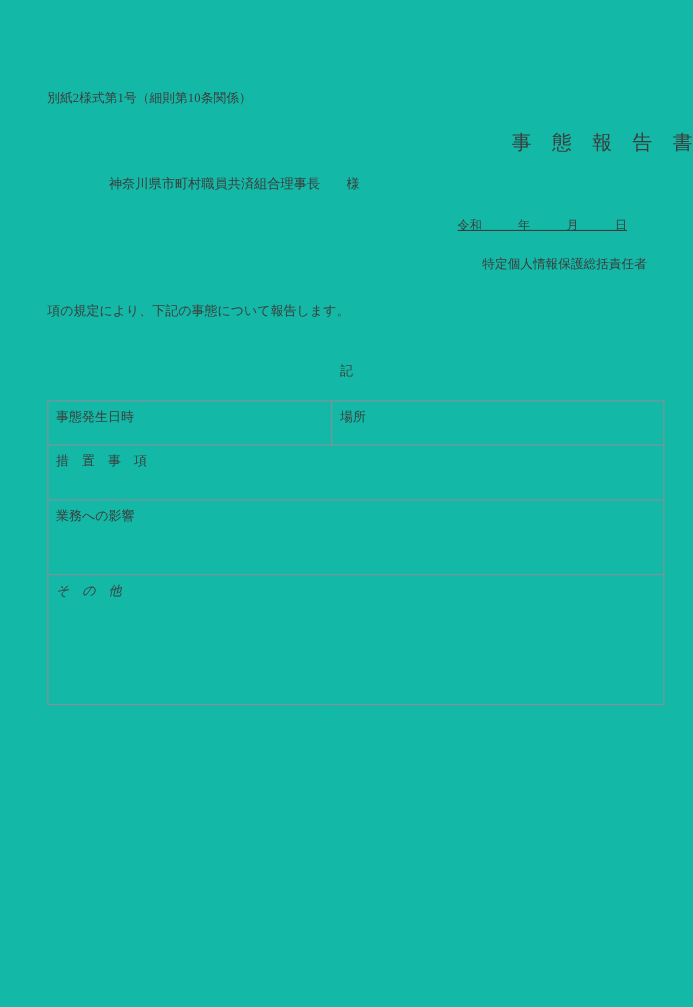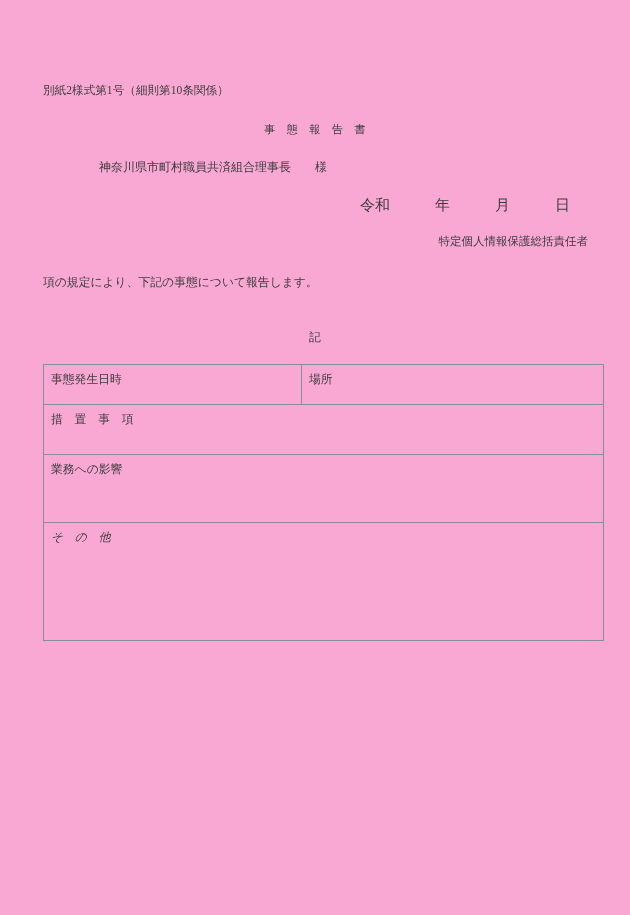--- a/index.html
+++ b/index.html
@@ -9,43 +9,43 @@
     background: #ffffff;
   }
   body {
     font-family: "Liberation Serif", "DejaVu Serif", serif;
     color: #3c3c3c;
   }
   .page {
     position: relative;
     width: 630px;
     height: 915px;
-    background: #f9a8d4;
+    background: #14b8a6;
     overflow: hidden;
   }
 
   
   .form-number {
     position: absolute;
     left: 43px;
     top: 82px;
     font-size: 11.5px;
     line-height: 16px;
     white-space: pre;
     letter-spacing: 0.1px;
   }
 
   
   .doc-title {
     position: absolute;
     left: 0;
     top: 120px;
     width: 630px;
-    text-align: center;
-    font-size: 11px;
+    text-align: right;
+    font-size: 18px;
     line-height: 18px;
     white-space: pre;
     letter-spacing: 0.3px;
   }
 
   
   .addressee {
     position: absolute;
     left: 55px;
     top: 159px;
@@ -53,24 +53,25 @@
     line-height: 17px;
     white-space: pre;
     margin-left: 44px;
   }
 
   
   .date-line {
     position: absolute;
     right: 60px;
     top: 197px;
-    font-size: 15px;
+    font-size: 11px;
     line-height: 16px;
     white-space: pre;
     text-align: right;
+    text-decoration: underline;
   }
   .officer-line {
     position: absolute;
     right: 42px;
     top: 233px;
     font-size: 11.5px;
     line-height: 16px;
     white-space: pre;
     text-align: right;
   }

